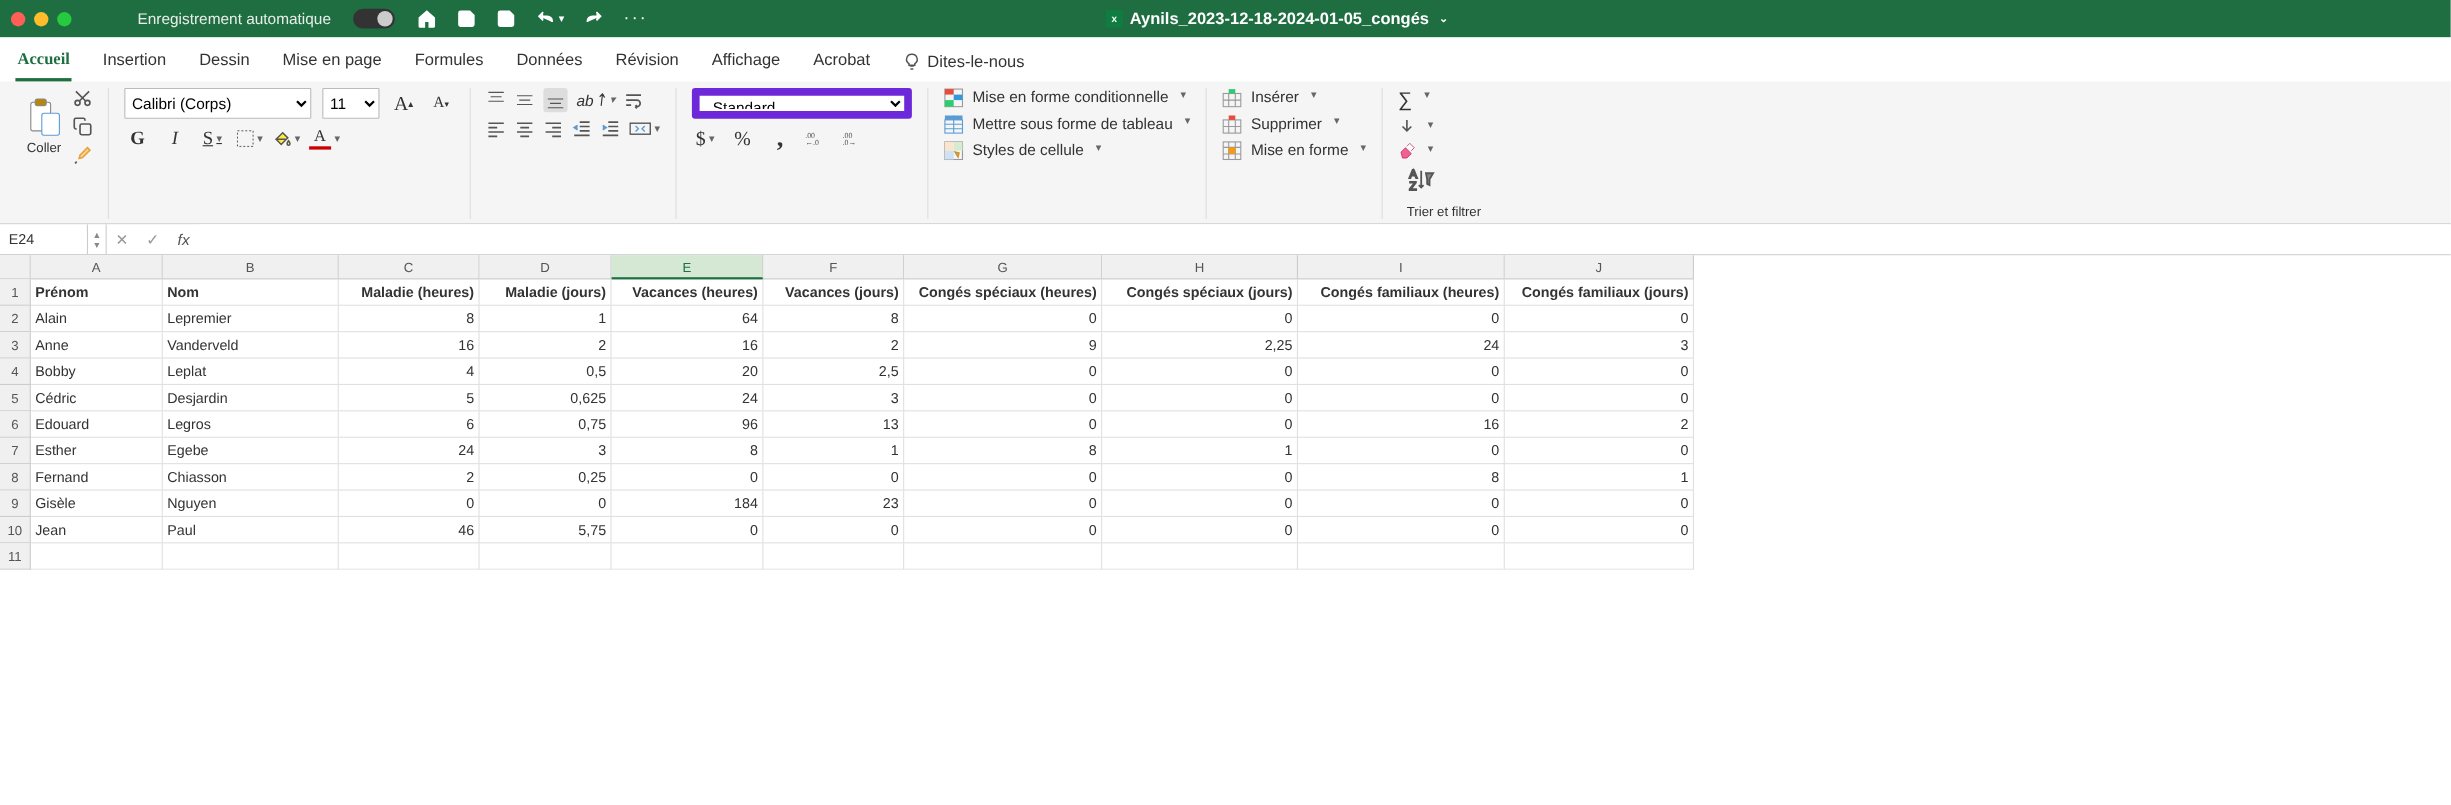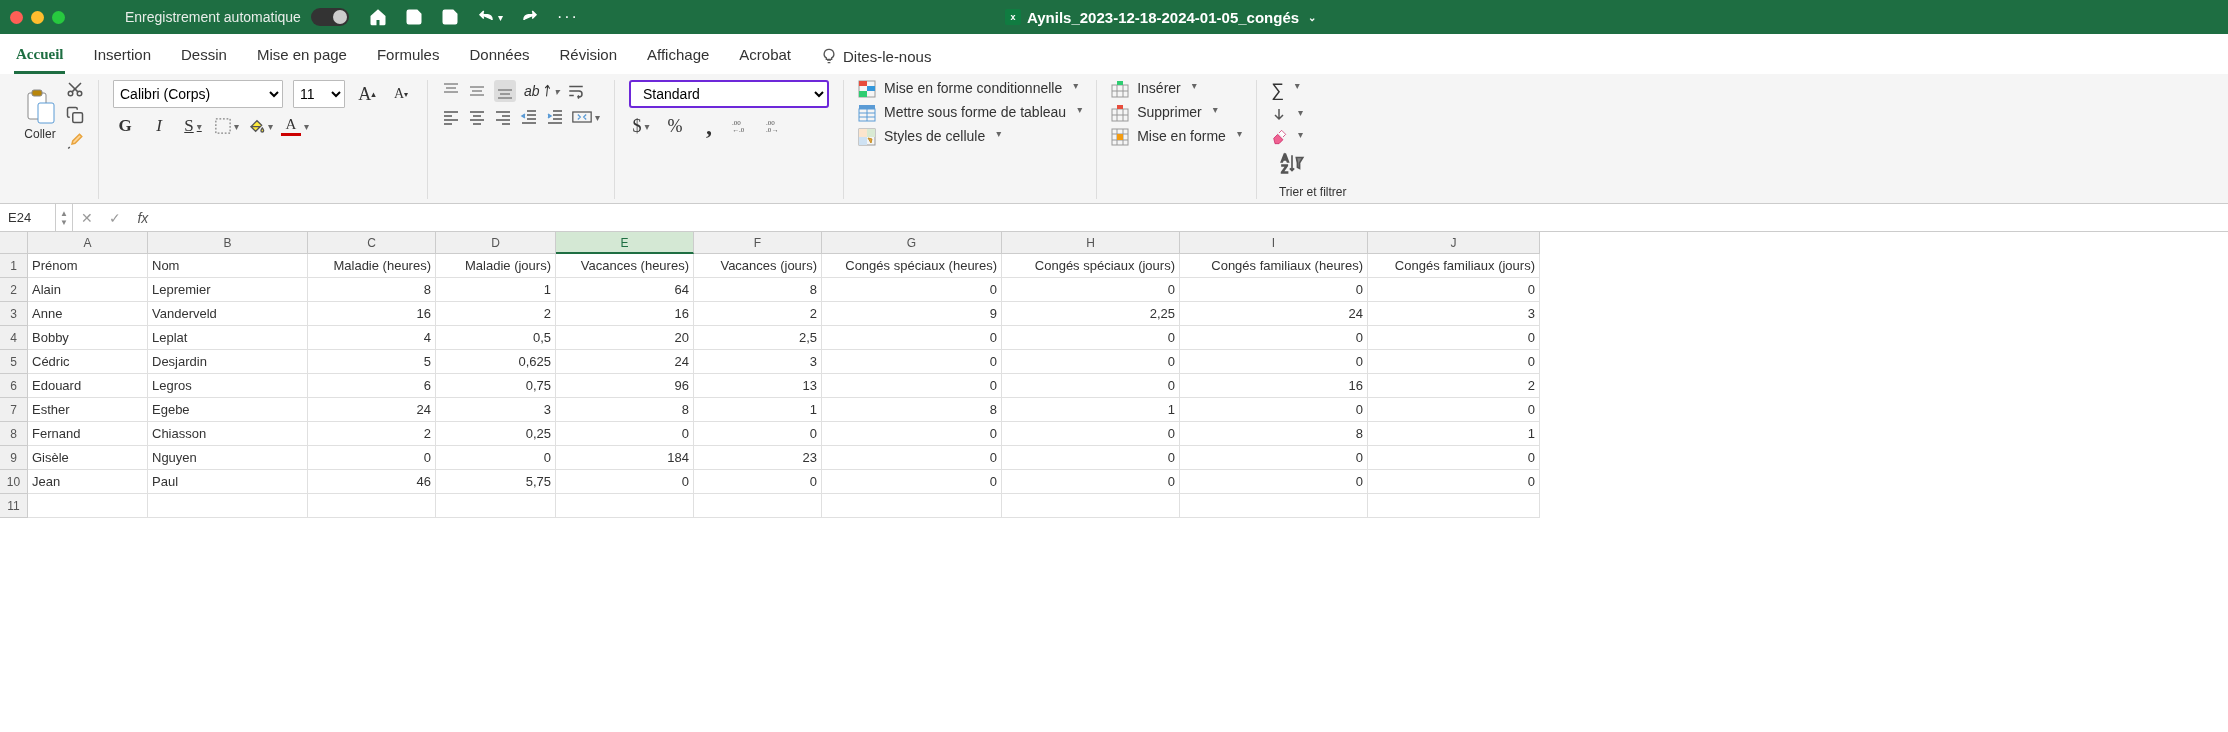--- a/index.html
+++ b/index.html
@@ -3,21 +3,21 @@
 <meta charset="utf-8">
 <style>
   * { box-sizing: border-box; margin: 0; padding: 0; }
   body { font-family: -apple-system, BlinkMacSystemFont, "Segoe UI", sans-serif; font-size: 13px; color: #333; background: #fff; overflow: hidden; }
   
   
   .title-bar { background: #1e6e42; height: 34px; display: flex; align-items: center; padding: 0 10px; color: #fff; }
   .traffic-lights { display: flex; gap: 8px; margin-right: 60px; }
   .tl { width: 13px; height: 13px; border-radius: 50%; }
   .tl.r { background: #ff5f56; } .tl.y { background: #ffbd2e; } .tl.g { background: #27c93f; }
-  .autosave { font-size: 14px; color: #e8ede9; margin-right: 10px; }
+  .autosave { font-size: 14px; color: #e8ede9; margin-right: 20px; }
   .toggle { width: 38px; height: 18px; background: #333; border-radius: 10px; position: relative; margin-right: 20px; }
   .toggle::after { content: ""; position: absolute; right: 2px; top: 2px; width: 14px; height: 14px; background: #ccc; border-radius: 50%; }
   .title-icons { display: flex; gap: 18px; align-items: center; }
   .title-icons svg { fill: #fff; stroke: #fff; }
   .doc-title { position: absolute; left: 50%; transform: translateX(-35%); display: flex; align-items: center; gap: 6px; font-size: 15px; font-weight: 600; }
   .doc-icon { width: 16px; height: 16px; background: #107c41; border-radius: 2px; display: flex; align-items: center; justify-content: center; font-size: 9px; color: #fff; font-weight: bold; }
 
   
   .ribbon-tabs { background: #fff; display: flex; gap: 26px; padding: 6px 14px 0 14px; font-size: 15px; }
   .ribbon-tab { padding: 6px 2px 8px; cursor: pointer; }
@@ -30,47 +30,47 @@
   .group:last-child { border-right: none; }
   .group-row { display: flex; align-items: center; gap: 10px; }
   .clipboard-main { display: flex; flex-direction: column; align-items: center; gap: 2px; }
   .icon-btn { display: flex; align-items: center; justify-content: center; cursor: pointer; }
   .font-select { height: 28px; border: 1px solid #bbb; background: #fff; padding: 2px 2px; font-size: 14px; border-radius: 1px; }
   .font-name { width: 170px; } .font-size { width: 52px; }
   .fmt-btn { width: 24px; height: 24px; display: flex; align-items: center; justify-content: center; cursor: pointer; font-family: "Times New Roman", serif; font-size: 17px; }
   .bold { font-weight: bold; } .italic { font-style: italic; } .underline { text-decoration: underline; }
   .color-bar { width: 20px; height: 3px; background: #c00; display: block; }
   .align-grid { display: flex; gap: 8px; }
-  .number-select { height: 28px; width: 200px; border: 2px solid #6d28d9; background: #fff; padding: 2px 8px; font-size: 14px; border-radius: 3px; }
+  .number-select { height: 28px; width: 200px; border: 7px solid #6d28d9; background: #fff; padding: 2px 8px; font-size: 14px; border-radius: 3px; }
   .styles-list { display: flex; flex-direction: column; gap: 6px; }
   .style-item { display: flex; gap: 8px; font-size: 14px; cursor: pointer; }
   .cells-list { display: flex; flex-direction: column; gap: 6px; }
   .chev { font-size: 10px; color: #666; margin-left: 3px; }
 
   
   .formula-bar { display: flex; align-items: center; border-bottom: 1px solid #ccc; height: 28px; background: #fff; }
-  .name-box { width: 56px; padding: 0 8px; border-right: 1px solid #ccc; height: 100%; display: flex; align-items: center; font-size: 13px; }
+  .name-box { width: 80px; padding: 0 8px; border-right: 1px solid #ccc; height: 100%; display: flex; align-items: center; font-size: 13px; }
   .name-spin { display: flex; flex-direction: column; padding: 0 4px; border-right: 1px solid #ccc; height: 100%; justify-content: center; color: #888; font-size: 8px; }
   .fb-btn { width: 28px; text-align: center; color: #999; font-size: 14px; }
   .fx { font-style: italic; color: #555; }
   .formula-input { flex: 1; padding: 0 8px; height: 100%; border: none; outline: none; }
 
   
   .sheet { display: flex; }
   .corner { width: 28px; height: 22px; background: #f0f0f0; border-right: 1px solid #ccc; border-bottom: 1px solid #ccc; }
   .col-headers { display: flex; }
   .col-h { height: 22px; background: #f0f0f0; border-right: 1px solid #ccc; border-bottom: 1px solid #ccc; text-align: center; font-size: 12px; color: #555; line-height: 22px; }
   .col-h.active { background: #d4e8d4; border-bottom: 2px solid #1e6e42; color: #1e6e42; }
   .grid-body { display: flex; }
   .row-headers { display: flex; flex-direction: column; }
   .row-h { width: 28px; height: 24px; background: #f0f0f0; border-right: 1px solid #ccc; border-bottom: 1px solid #ccc; text-align: center; font-size: 12px; color: #555; line-height: 24px; }
   .cells { display: flex; flex-direction: column; }
   .row { display: flex; }
   .cell { height: 24px; border-right: 1px solid #e0e0e0; border-bottom: 1px solid #e0e0e0; padding: 0 4px; line-height: 24px; font-size: 13px; overflow: hidden; white-space: nowrap; }
-  .cell.hdr { font-weight: normal; }
+  .cell.hdr { font-weight: bold; }
   .cell.num { text-align: right; }
 
   
   .cA { width: 120px; } .cB { width: 160px; } .cC { width: 128px; }
   .cD { width: 120px; } .cE { width: 138px; } .cF { width: 128px; }
   .cG { width: 180px; } .cH { width: 178px; } .cI { width: 188px; } .cJ { width: 172px; }
 
   svg { display: block; }
 </style>
 </head>

